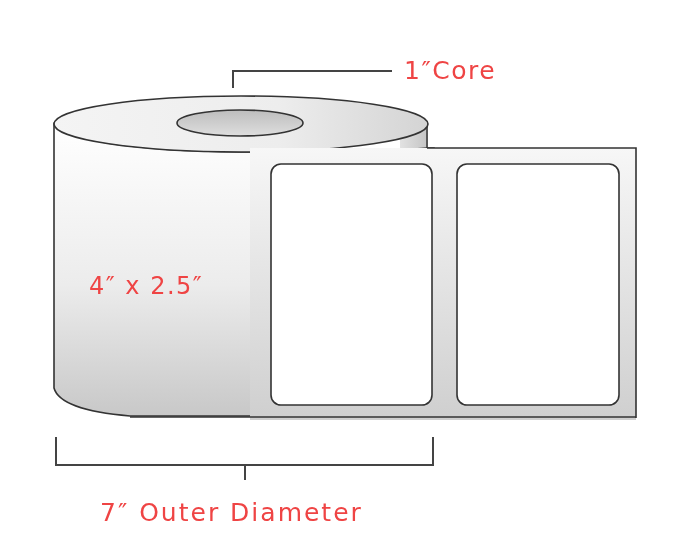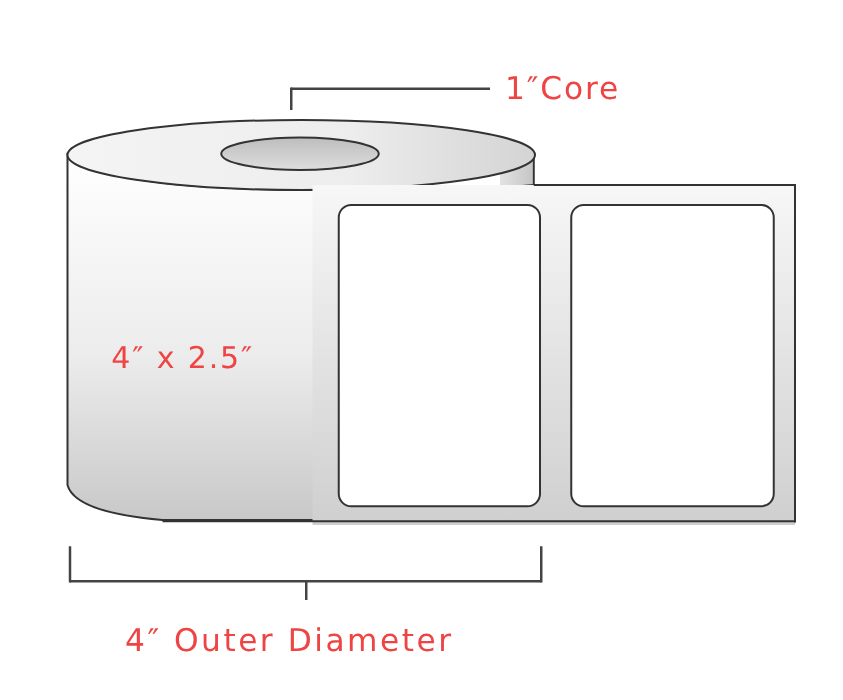--- a/index.html
+++ b/index.html
@@ -78,14 +78,14 @@
     <g>
       <line x1="56" y1="437" x2="56" y2="466" stroke="#444" stroke-width="2"></line>
       <line x1="433" y1="437" x2="433" y2="466" stroke="#444" stroke-width="2"></line>
       <line x1="56" y1="465" x2="433" y2="465" stroke="#444" stroke-width="2"></line>
       <line x1="245" y1="465" x2="245" y2="480" stroke="#444" stroke-width="2"></line>
     </g>
   </svg>
 
   <div class="label core-label">1″Core</div>
   <div class="label size-label">4″ x 2.5″</div>
-  <div class="label diameter-label">4″ Outer Diameter</div>
+  <div class="label diameter-label">7″ Outer Diameter</div>
 </div>
 
 </body></html>

